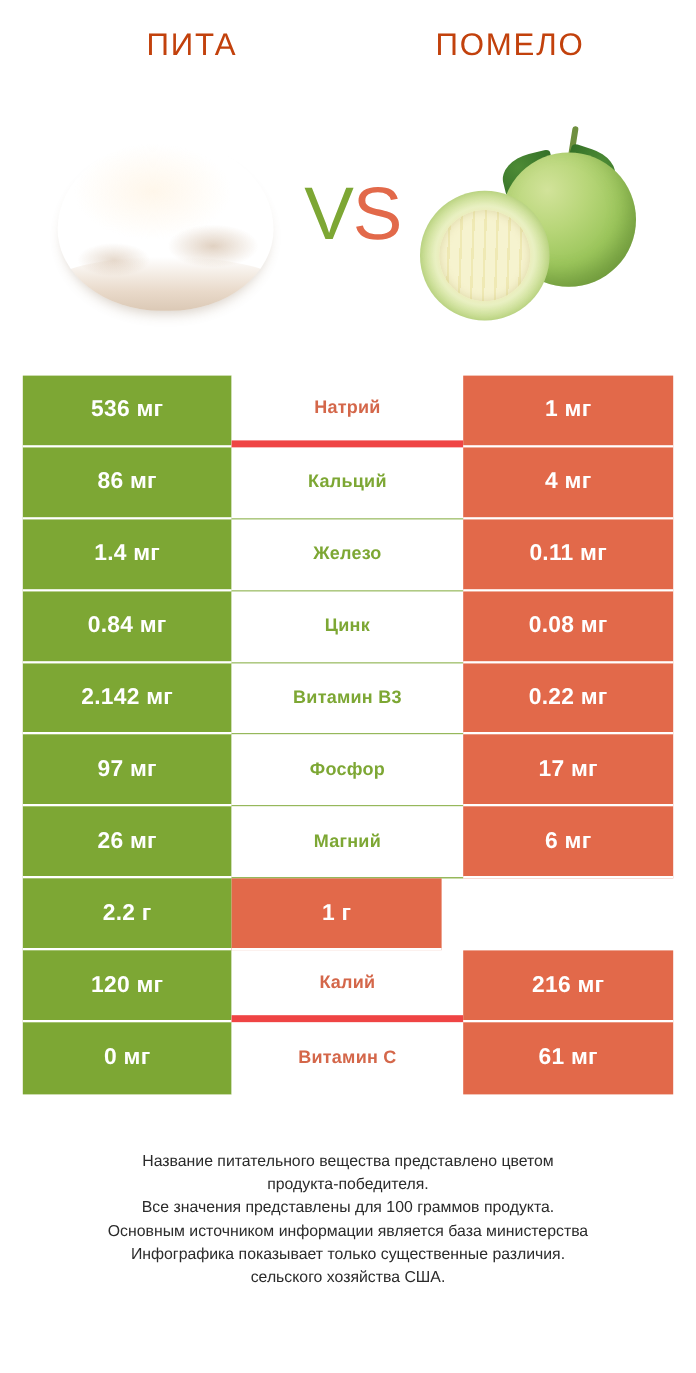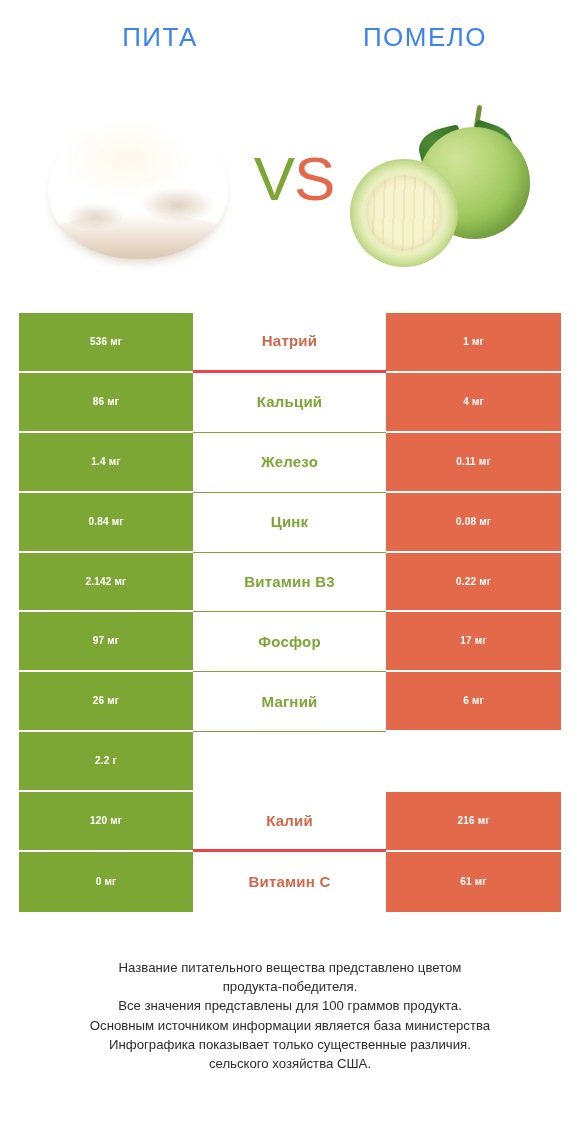--- a/index.html
+++ b/index.html
@@ -27,21 +27,21 @@
     height: 300px;
   }
 
   .food-title {
     position: absolute;
     top: 22px;
     width: 250px;
     text-align: center;
     font-size: 26px;
     letter-spacing: 1.5px;
-    color: #3b82f6;
+    color: #c2410c;
     font-weight: 400;
     text-transform: uppercase;
     font-family: "Liberation Sans", sans-serif;
   }
   .food-title.left  { left: 35px; }
   .food-title.right { left: 300px; }
 
   .food-img {
     position: absolute;
     top: 95px;
@@ -156,21 +156,21 @@
   .trow {
     display: flex;
     width: 100%;
     height: 59.9px;
     align-items: stretch;
   }
   .cell {
     display: flex;
     align-items: center;
     justify-content: center;
-    font-size: 10px;
+    font-size: 19px;
     font-weight: bold;
     letter-spacing: .2px;
     font-family: "Liberation Sans", sans-serif;
     line-height: 1;
   }
   .cell.left {
     width: 174px;
     background: #7DA734;
     color: #ffffff;
     border-bottom: 2px solid #ffffff;
@@ -189,21 +189,21 @@
   .trow:last-child .cell.left,
   .trow:last-child .cell.right { border-bottom: none; }
 
   .cell.mid .lbl {
     display: block;
     width: 100%;
     text-align: center;
     padding-bottom: 1px;
   }
   .trow.win-green .cell.mid { color: #7DA734; border-bottom: 1px solid #7DA734; }
-  .trow.win-orange .cell.mid { color: #D4674A; border-bottom: 3px solid #ef4444; }
+  .trow.win-orange .cell.mid { color: #D4674A; border-bottom: 6px solid #ef4444; }
   .trow:last-child .cell.mid { border-bottom: none; }
 
   
   .footer {
     position: absolute;
     left: 0;
     top: 958px;
     width: 580px;
     text-align: center;
     font-size: 13.2px;
@@ -292,20 +292,21 @@
       </div>
       <div class="trow win-green">
         <div class="cell left">26 мг</div>
         <div class="cell mid">
           <span class="lbl">Магний</span>
         </div>
         <div class="cell right">6 мг</div>
       </div>
       <div class="trow win-green">
         <div class="cell left">2.2 г</div>
+        <div class="cell right">1 г</div>
       </div>
       <div class="trow win-orange">
         <div class="cell left">120 мг</div>
         <div class="cell mid">
           <span class="lbl">Калий</span>
         </div>
         <div class="cell right">216 мг</div>
       </div>
       <div class="trow win-orange">
         <div class="cell left">0 мг</div>

